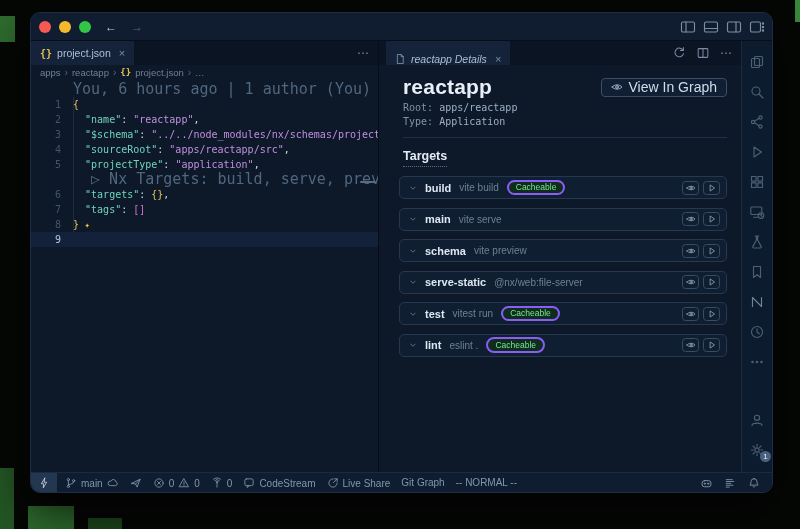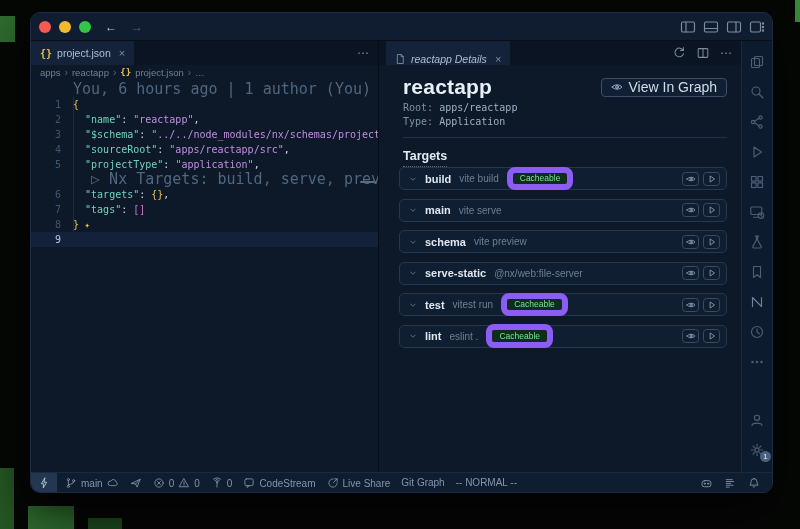--- a/index.html
+++ b/index.html
@@ -84,27 +84,27 @@
   #panel-title { font-size:21px; font-weight:bold; color:#e9eff8; letter-spacing:.2px; }
   #view-graph-btn { display:flex; align-items:center; gap:6px; border:1px solid #3d4d63; border-radius:4px;
     height:19px; padding:0 9px; font-size:14px; color:#d3dde9; background:#101f33; cursor:default; }
   #view-graph-btn .vg-icon { width:12px; height:12px; color:#b9c9dd; }
   .meta-line { font-family:"DejaVu Sans Mono", monospace; font-size:10px; margin-top:3px; color:#7e92a8; }
   .meta-line:first-of-type { margin-top:12px; }
   .meta-line .meta-val { color:#9db0c6; }
   #panel-divider { border:none; border-top:1px solid #20304a; margin:10px 0 8px 0; }
   #targets-heading { display:inline-block; font-size:12.5px; font-weight:bold; color:#e2eaf4;
     border-bottom:1px dotted #5a6b80; padding-bottom:3px; }
-  #targets-list { margin-left:-4px;text-align:center; }
+  #targets-list { margin-top:9px; margin-left:-4px;text-align:center; }
   .target-row { height:23px; display:flex; align-items:center; background:#0f1e31;
     border:1px solid #263850; border-radius:5px; margin-bottom:8.5px; padding:0 6px 0 8px; }
   .target-row .chev { width:10px; height:10px; color:#7c8da3; margin-right:7px; flex:0 0 10px;}
   .target-row .t-name { font-size:11px; font-weight:bold; color:#dfe8f2; margin-right:8px; }
   .target-row .t-cmd { font-size:10px; color:#6e8096; margin-right:8px; white-space:nowrap; }
-  .badge { font-size:8.5px; color:#7be495; background:#0f2d1d; border:6px solid #8b5cf6;
+  .badge { font-size:8.5px; color:#7be495; background:#0f2d1d; border:2px solid #8b5cf6;
     border-radius:8px; padding:1.5px 7px; line-height:1; }
   .t-btns { margin-left:auto; display:flex; gap:4px; }
   .t-btn { width:17px; height:14px; border:1px solid #3a4c63; border-radius:3.5px;
     display:flex; align-items:center; justify-content:center; color:#a8bacd; background:transparent; }
   .t-btn svg { width:10px; height:10px; }
 
   
   #statusbar { height:20px; flex:0 0 20px; background:#0f1d30; border-top:1px solid #1b2a3f;
     display:flex; align-items:center; font-size:10px; color:#8296ad; }
   .sb-item { display:flex; align-items:flex-end; gap:4px; margin-right:11px; white-space:nowrap; }

